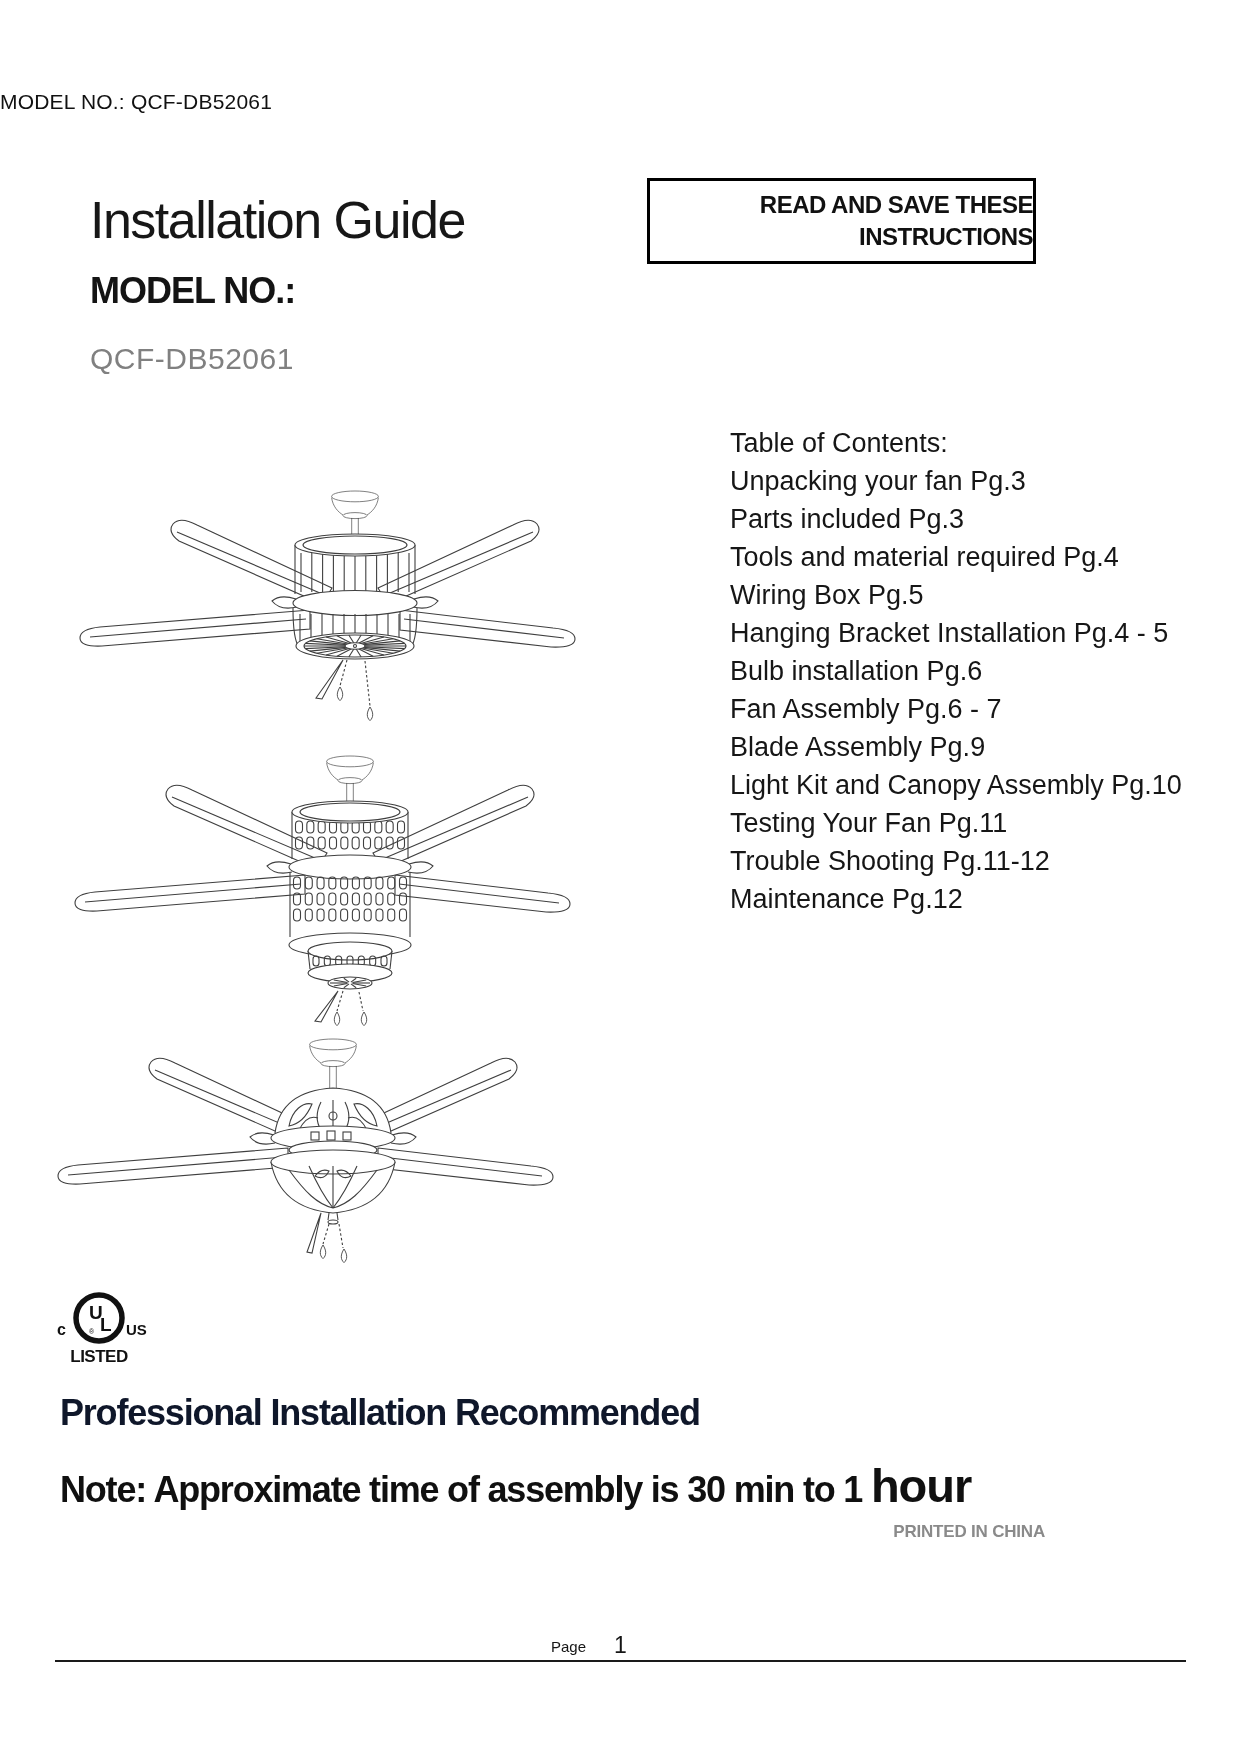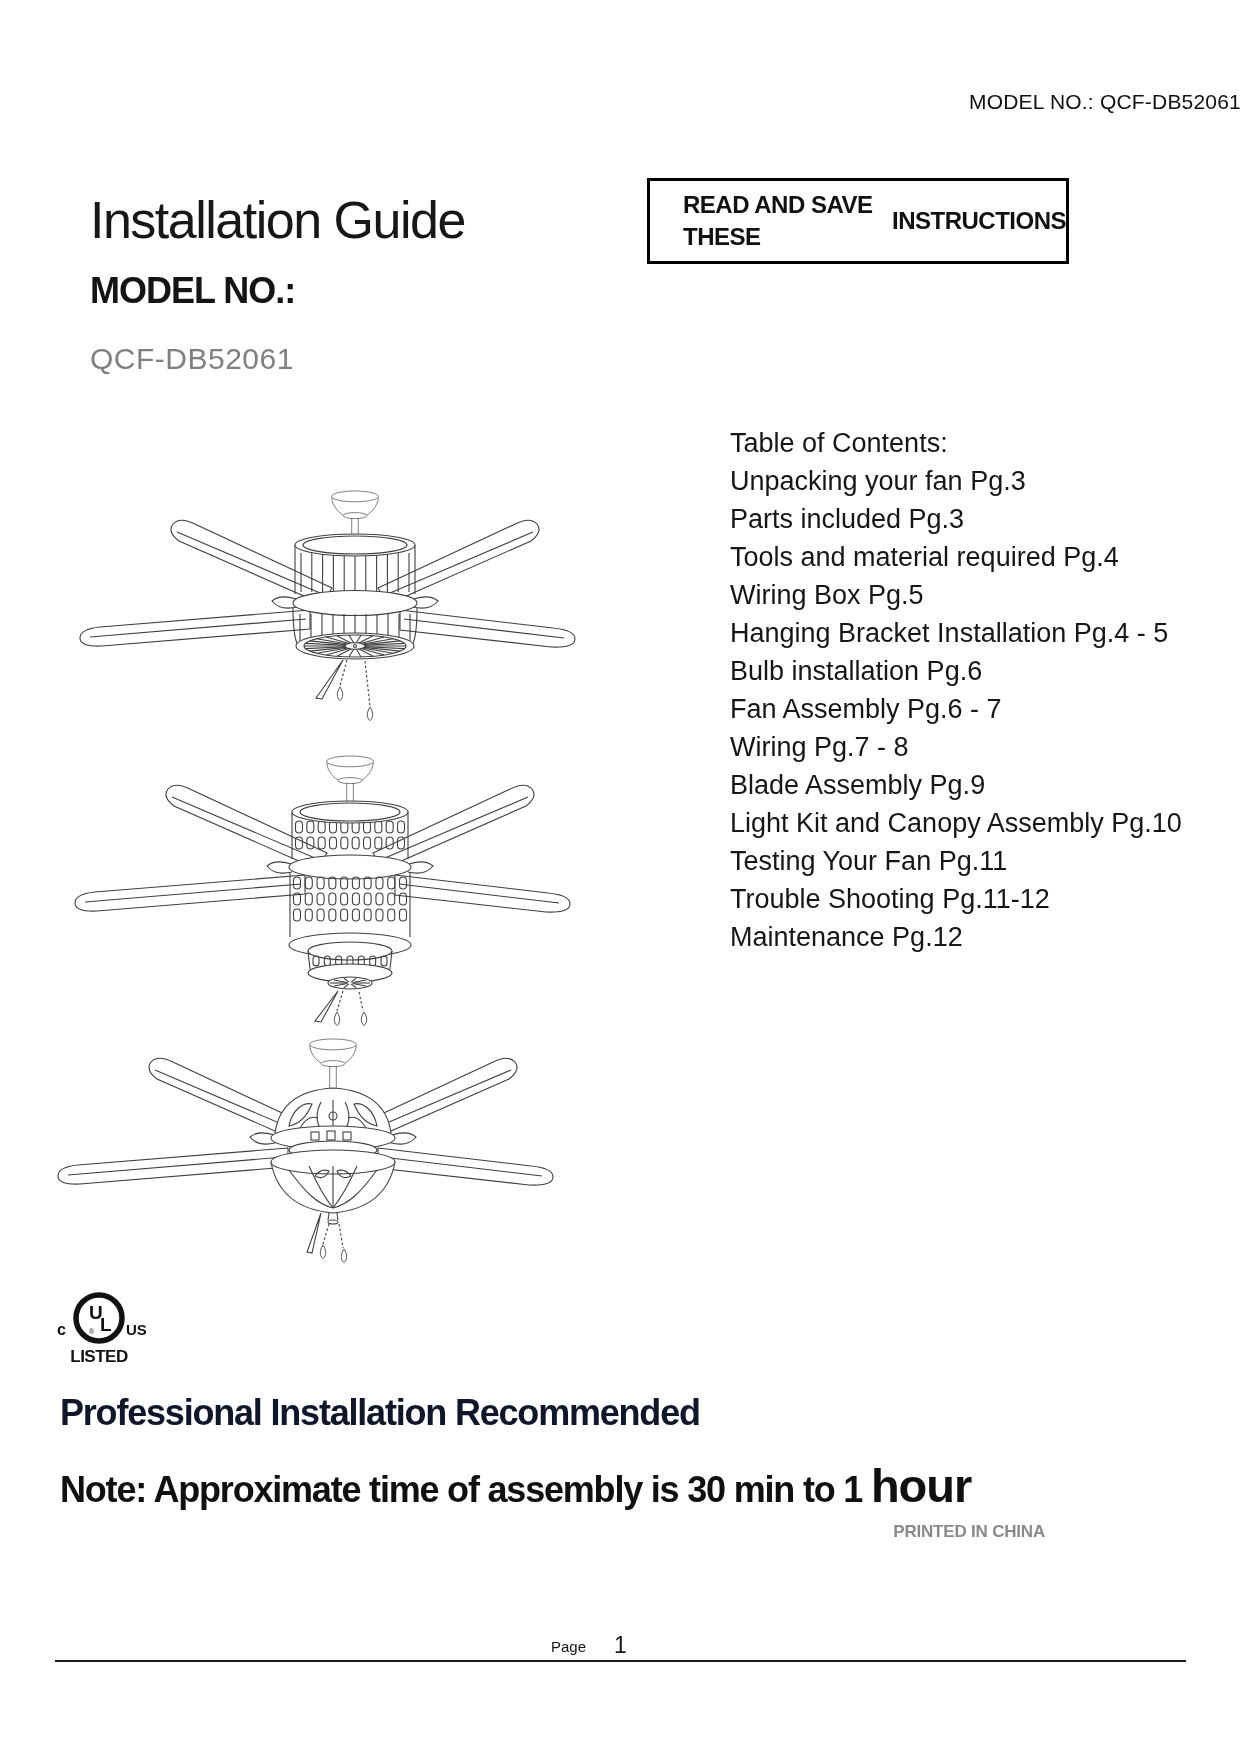--- a/index.html
+++ b/index.html
@@ -1,22 +1,22 @@
 <!DOCTYPE html>
 <html><head>
 <meta charset="utf-8">
 <style>
   html,body{margin:0;padding:0;background:#ffffff;}
   body{width:1241px;height:1754px;position:relative;overflow:hidden;
        font-family:"Liberation Sans",sans-serif;color:#1b1b1b;}
   .abs{position:absolute;}
-  .hdr{top:90px;left:0;width:1241px;text-align:right;font-size:21px;letter-spacing:.2px;color:#111;}
+  .hdr{top:90px;left:0;width:1241px;text-align:left;font-size:21px;letter-spacing:.2px;color:#111;}
   .title{top:190px;left:90px;font-size:52px;letter-spacing:-1.5px;font-weight:400;color:#171717;}
   .savebox{top:178px;left:647px;width:383px;height:80px;border:3px solid #000;
-           display:flex;flex-direction:row;align-items:center;justify-content:center;padding-left:33px;}
+           display:flex;flex-direction:column;align-items:flex-end;justify-content:center;}
   .savebox div{font-size:24px;font-weight:700;letter-spacing:-.5px;line-height:32px;color:#111;}
   .modlabel{top:270px;left:90px;font-size:36px;font-weight:600;letter-spacing:-1px;color:#141414;}
   .modnum{top:342px;left:90px;font-size:30px;letter-spacing:.5px;color:#808080;}
   .toc{top:424px;left:682px;font-size:27px;line-height:38px;color:#161616;}
   .toc div{white-space:nowrap;margin-left:48px;}
   .prof{top:1392px;left:60px;font-size:36px;font-weight:700;letter-spacing:-1.2px;color:#0f172a;}
   .note{top:1458px;left:60px;font-size:36px;font-weight:700;letter-spacing:-1.2px;color:#101010;}
   .note .hour{font-size:47px;letter-spacing:-1px;}
   .printed{top:1522px;left:845px;width:200px;text-align:right;font-size:17px;font-weight:700;
            letter-spacing:-.2px;color:#8a8a8a;}
@@ -44,21 +44,20 @@
 
 <div class="abs toc">
   <div>Table of Contents:</div>
   <div>Unpacking your fan Pg.3</div>
   <div>Parts included Pg.3</div>
   <div>Tools and material required Pg.4</div>
   <div>Wiring Box Pg.5</div>
   <div>Hanging Bracket Installation Pg.4 - 5</div>
   <div>Bulb installation Pg.6</div>
   <div>Fan Assembly Pg.6 - 7</div>
-  <div>Wiring Pg.7 - 8</div>
   <div>Blade Assembly Pg.9</div>
   <div>Light Kit and Canopy Assembly Pg.10</div>
   <div>Testing Your Fan Pg.11</div>
   <div>Trouble Shooting Pg.11-12</div>
   <div>Maintenance Pg.12</div>
 </div>
 
 <svg class="abs fan" style="top:490px;left:70px" width="510" height="245" viewBox="0 0 510 245" aria-label="ceiling fan with striped drum shade">
   <defs>
     <g id="mount">

